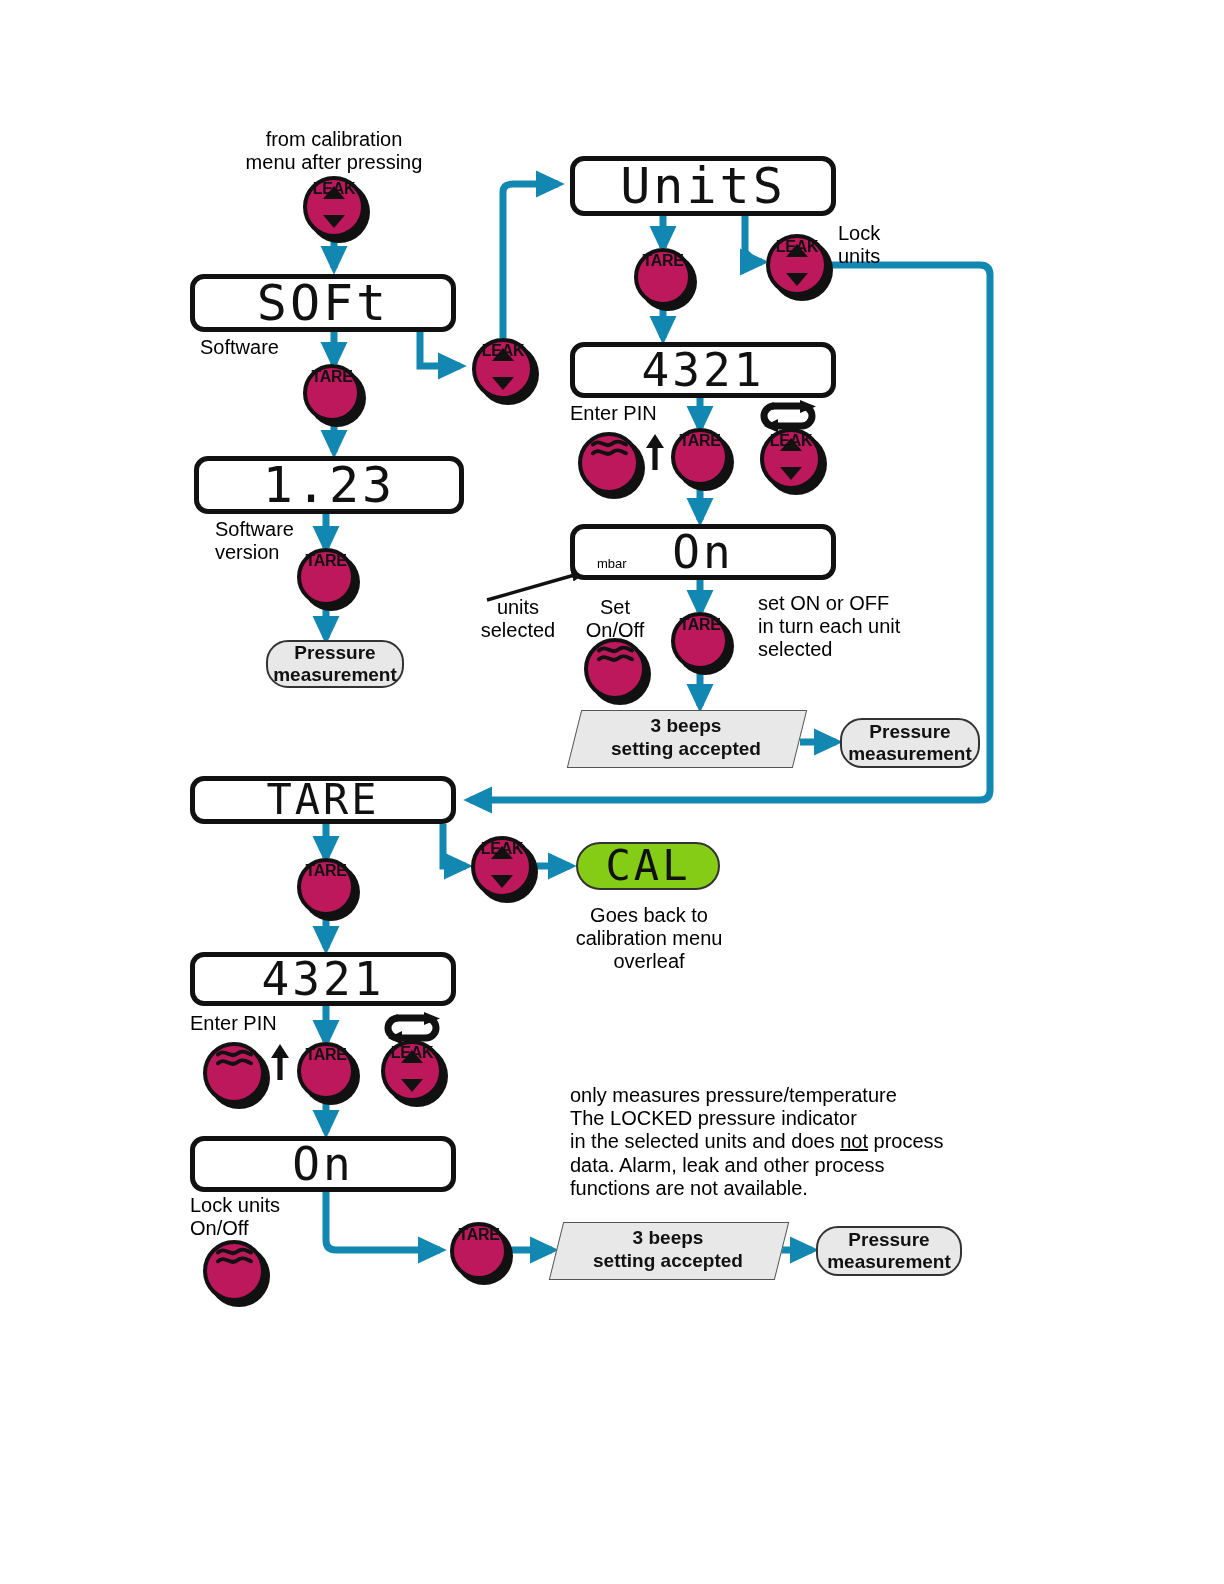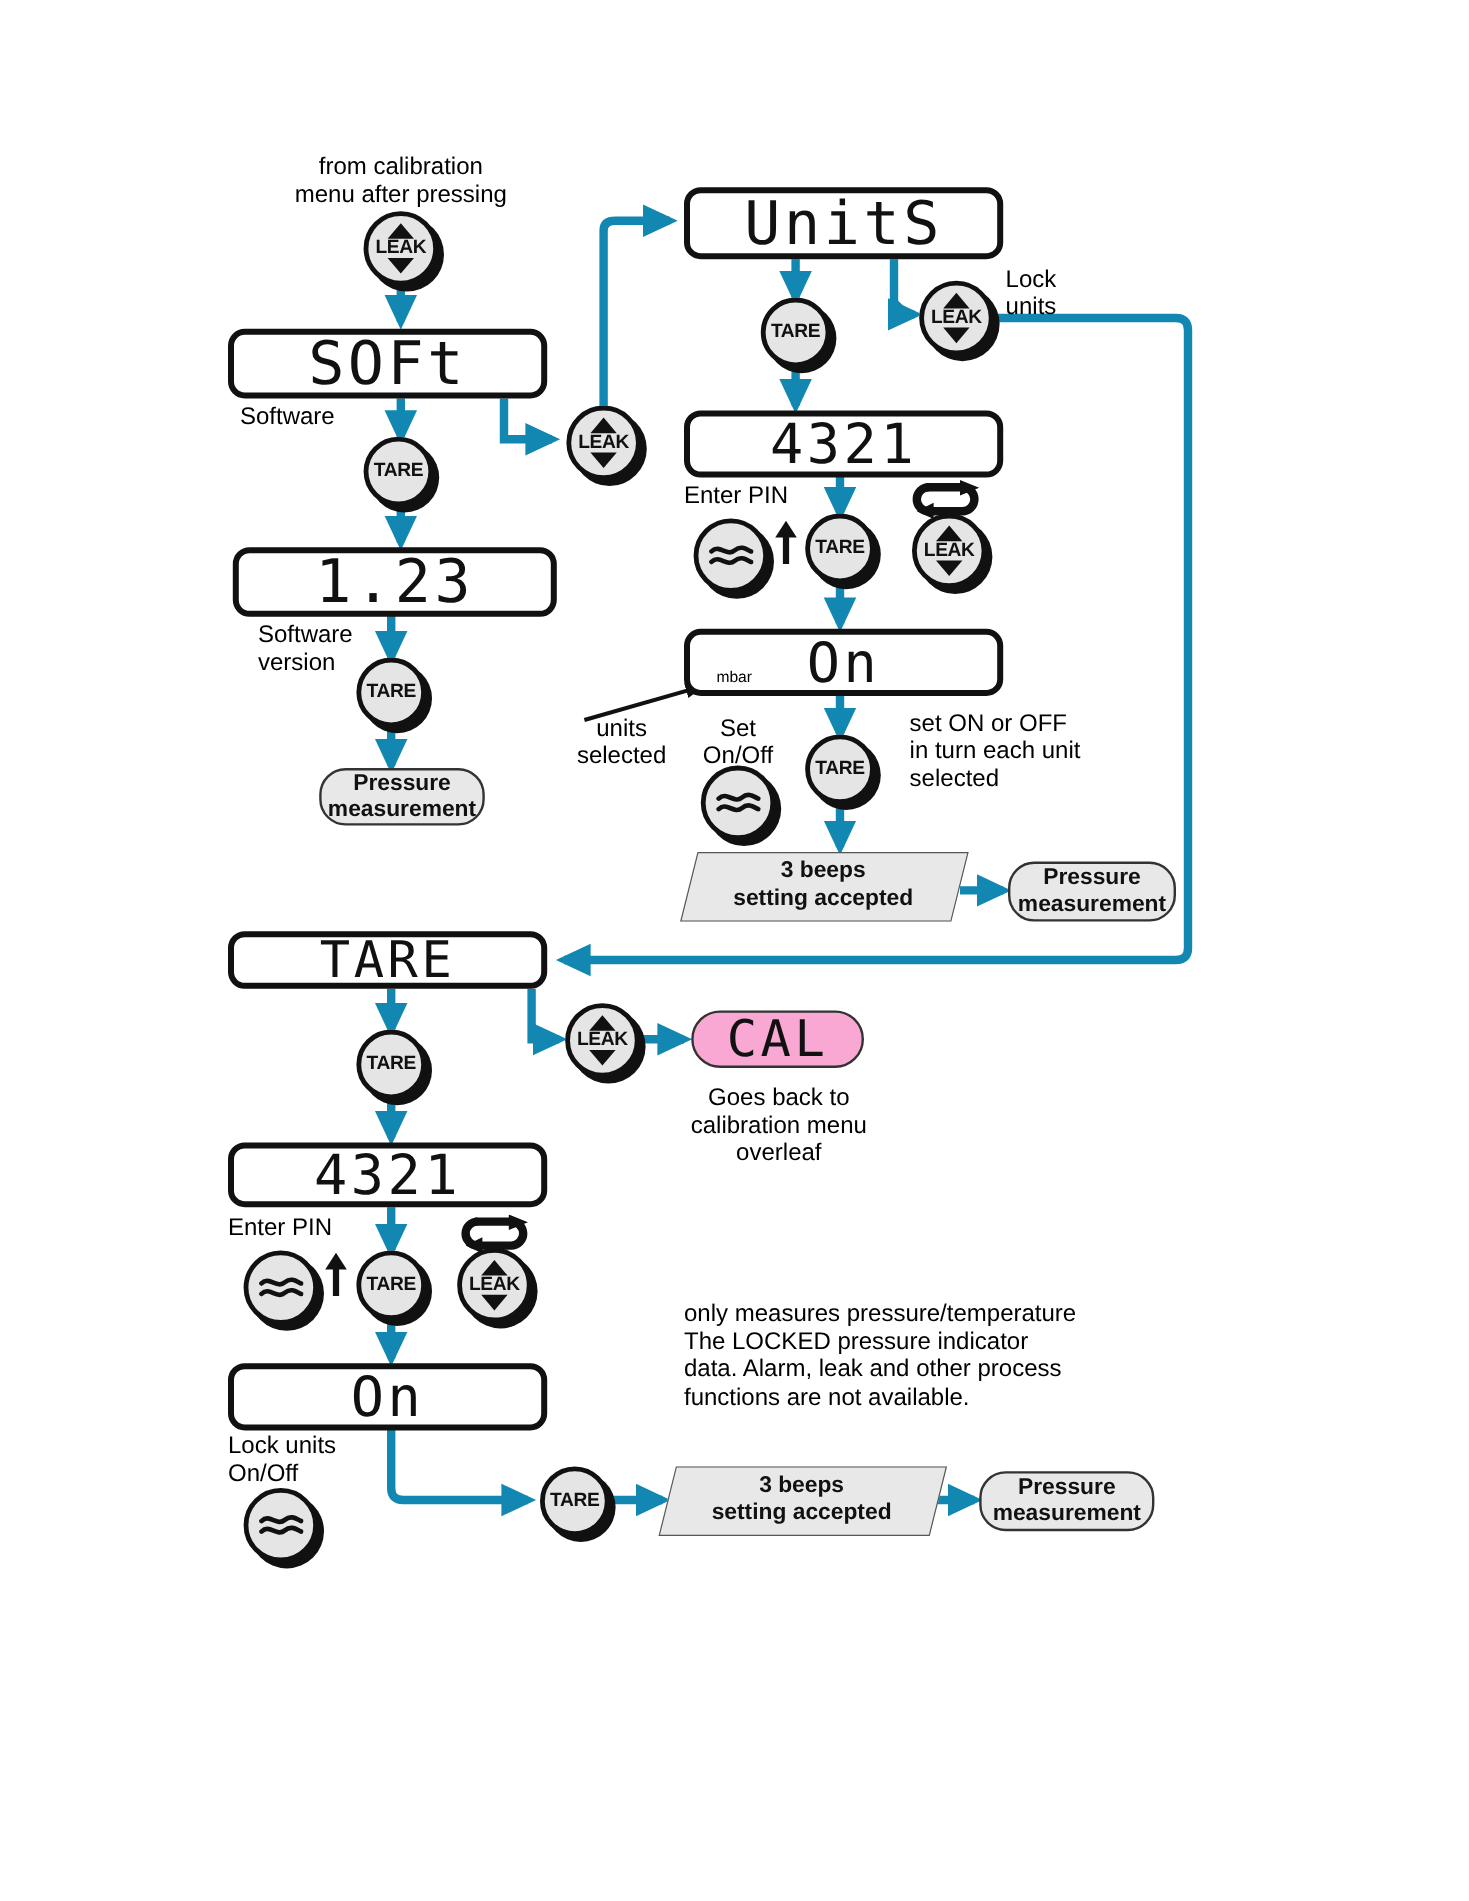--- a/index.html
+++ b/index.html
@@ -32,21 +32,21 @@
     box-sizing: border-box;
     border: 5px solid #111111;
     border-radius: 14px;
     background: #ffffff;
     display: flex;
     align-items: center;
     justify-content: center;
     z-index: 3;
   }
   .lcd.grey {
-    background: #f9a8d4;
+    background: #84cc16;
     border: 2px solid #333333;
     border-radius: 26px;
   }
   .seg {
     font-family: "DejaVu Sans Mono", monospace;
     font-weight: 400;
     letter-spacing: 3px;
     color: #111111;
     line-height: 1;
     white-space: pre;
@@ -78,24 +78,23 @@
     background: #111111;
     transform: translate(5px, 5px);
   }
   .btn .face {
     position: absolute;
     left: 0; top: 0;
     width: 100%; height: 100%;
     box-sizing: border-box;
     border: 4px solid #111111;
     border-radius: 50%;
-    background: #e5e5e5;
+    background: #be185d;
     display: flex;
     align-items: center;
-    justify-content: center;
     flex-direction: column;
   }
   .btn .lbl {
     font-family: "Liberation Sans", sans-serif;
     font-weight: bold;
     font-size: 16px;
     letter-spacing: -0.3px;
     color: #111111;
     z-index: 2;
   }
@@ -493,17 +492,18 @@
     <div class="cap" style="white-space:pre;">3 beeps
 setting accepted</div>
   </div>
 
   <div class="pill" style="left:816px; top:1226px; width:146px; height:50px; white-space:pre;">Pressure
 measurement</div>
 
   <div class="txt note" style="left:570px; top:1084px; width:400px; white-space:normal;">
     <div>only measures pressure/temperature</div>
     <div>The LOCKED pressure indicator</div>
+    <div><span>in the selected units and does </span><u>not</u><span> process</span></div>
     <div>data.  Alarm, leak and other process</div>
     <div>functions are not available.</div>
   </div>
 
 </div>
 
 </body></html>

